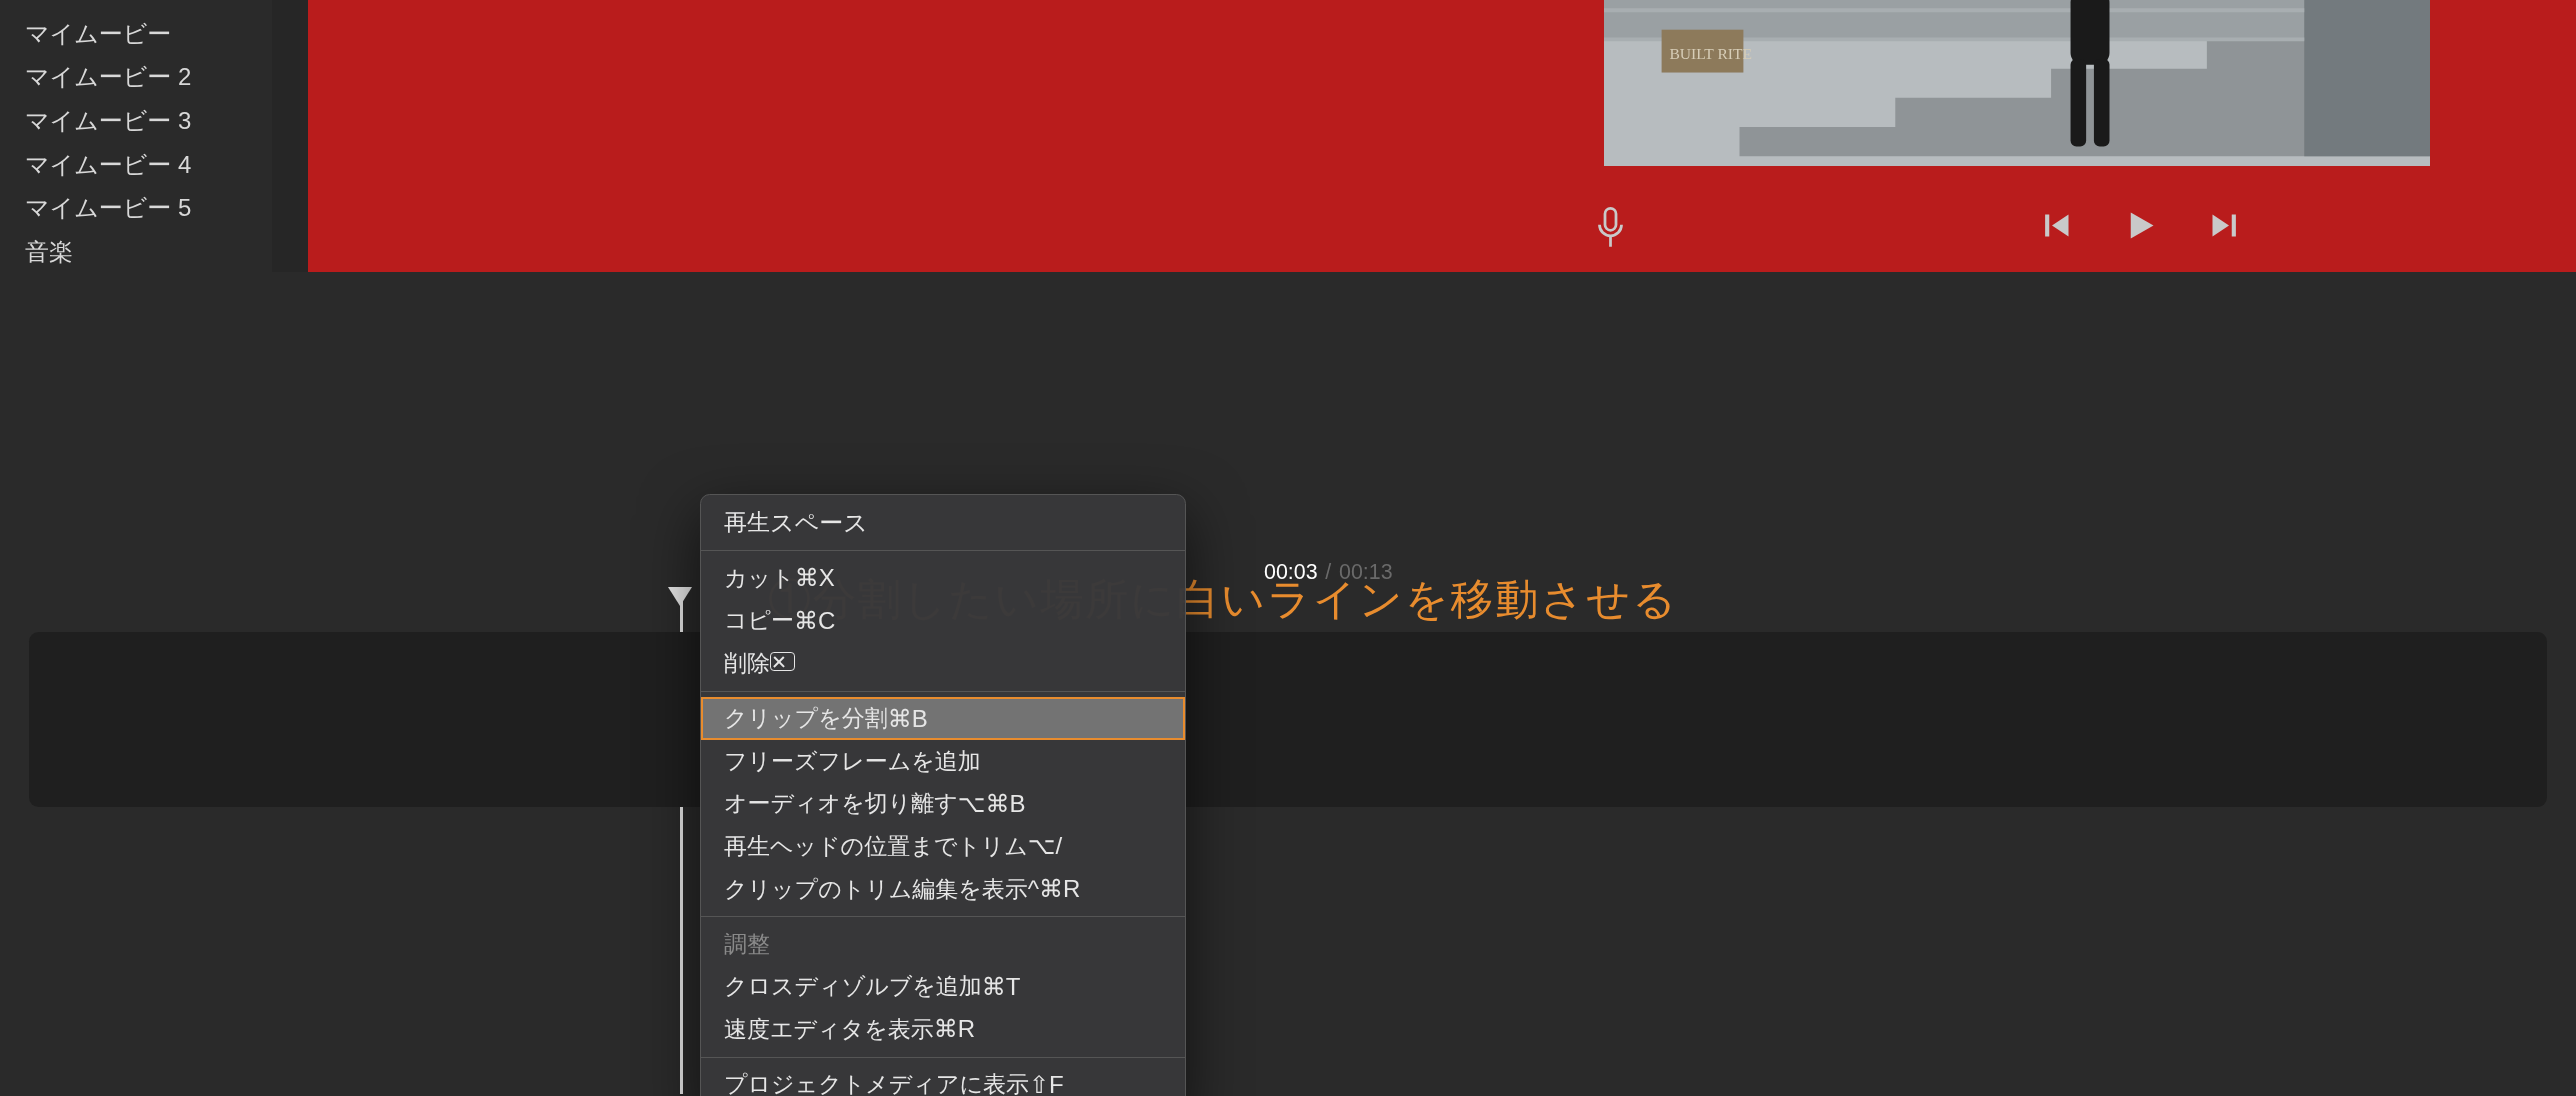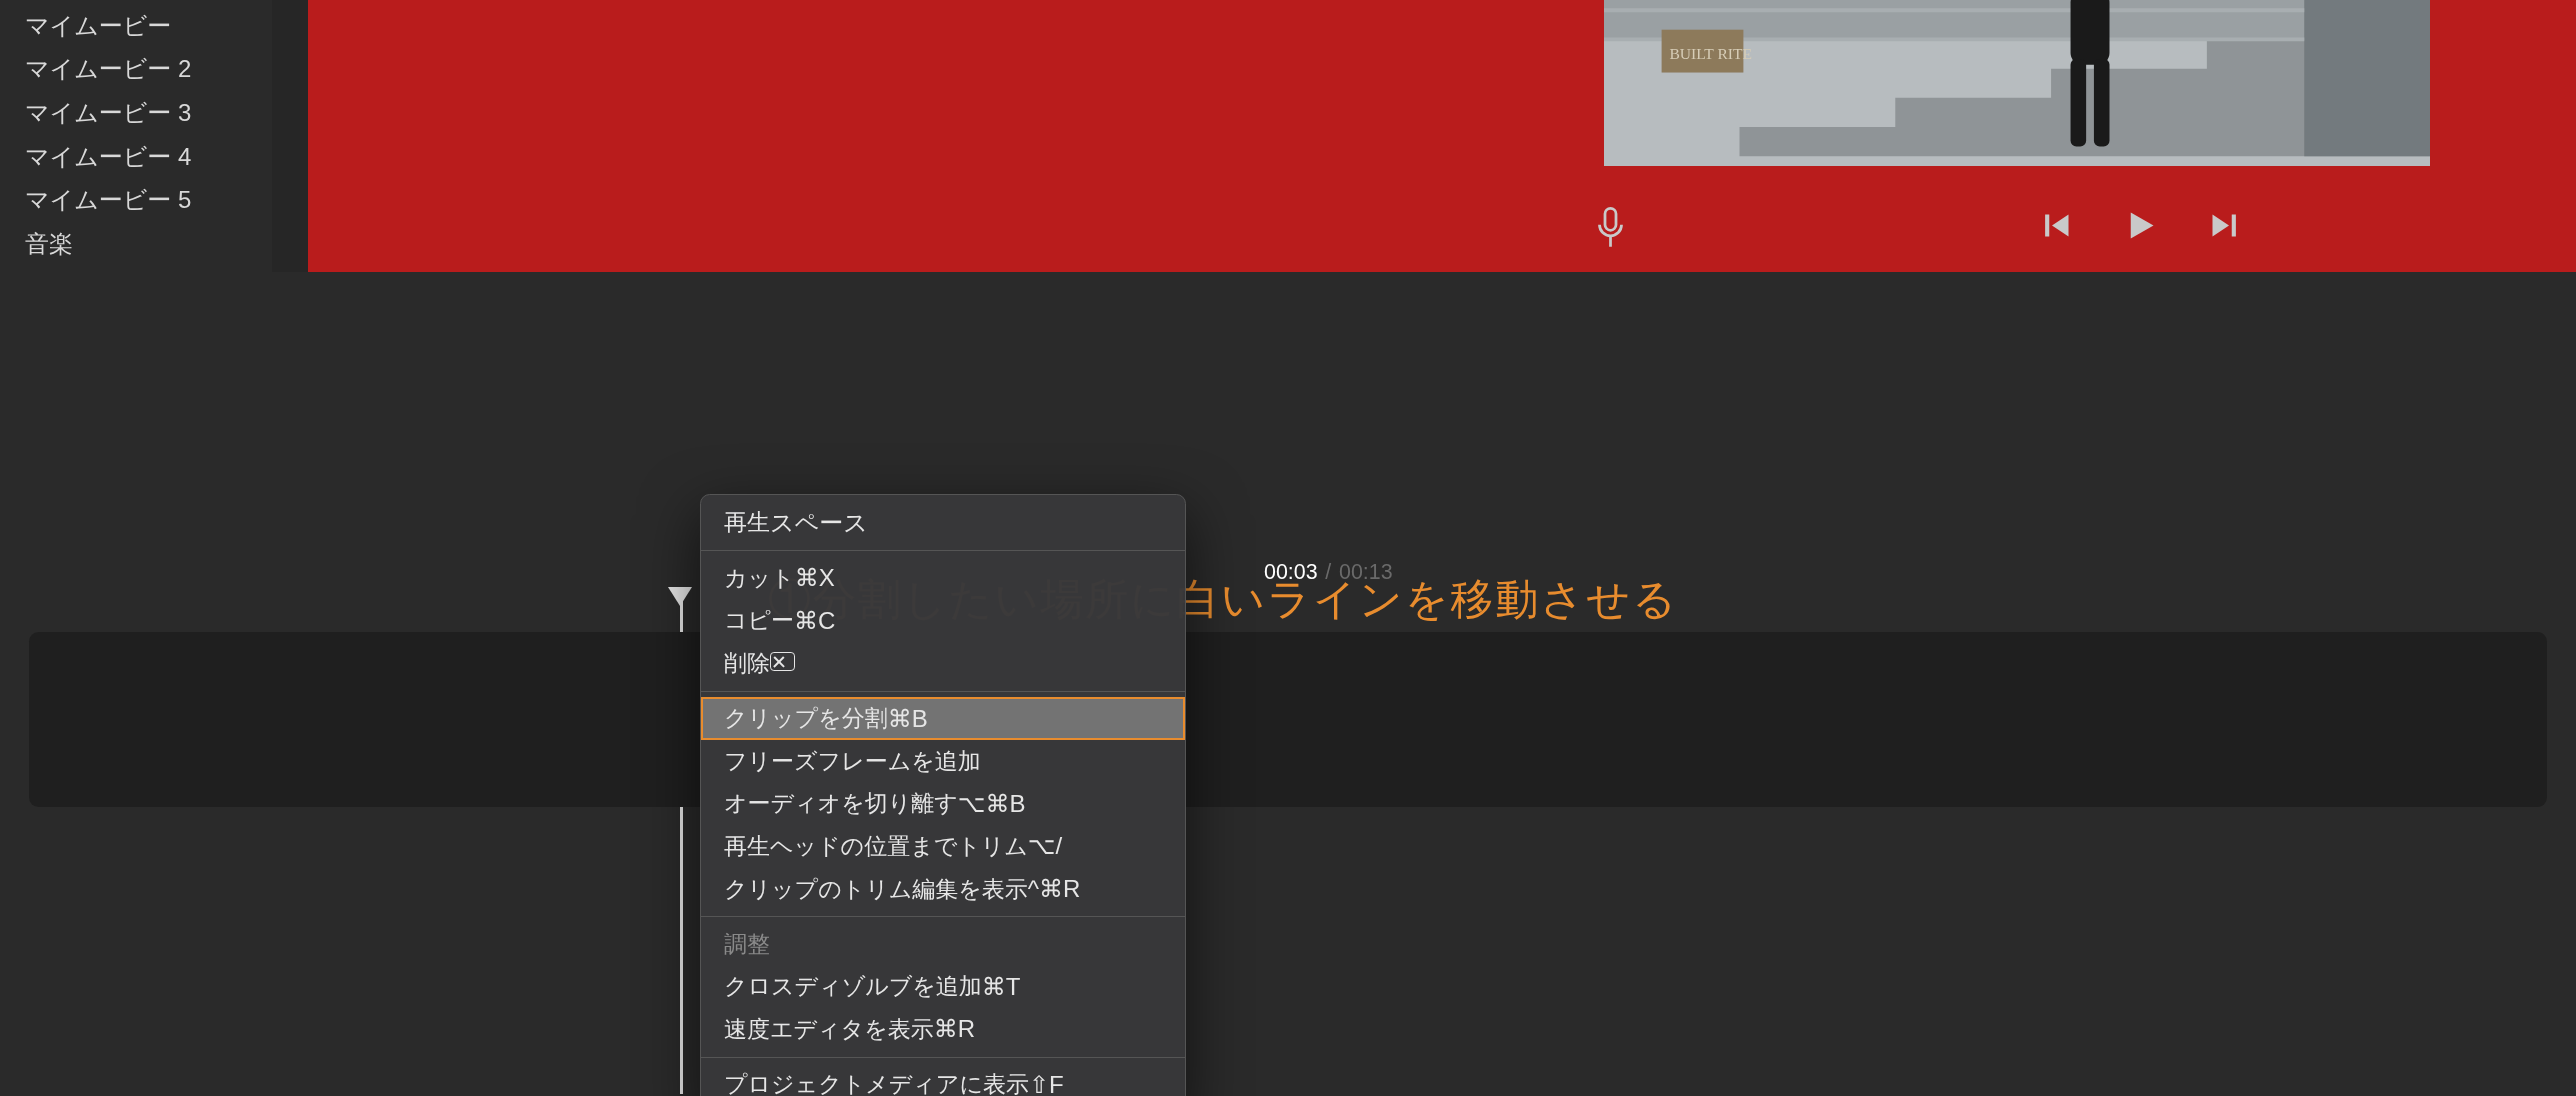--- a/index.html
+++ b/index.html
@@ -11,21 +11,21 @@
     height: 1097px;
     overflow: hidden;
     position: relative;
   }
   .sidebar {
     position: absolute;
     left: 0; top: 0;
     width: 272px;
     height: 272px;
     background: #2a2a2a;
-    padding-top: 4px;
+    padding-top: 12px;
   }
   .sidebar-item {
     padding: 5.8px 25px;
     font-size: 24px;
     color: #d8d8d8;
     cursor: default;
   }
   .top-area {
     position: absolute;
     left: 272px; top: 0;

